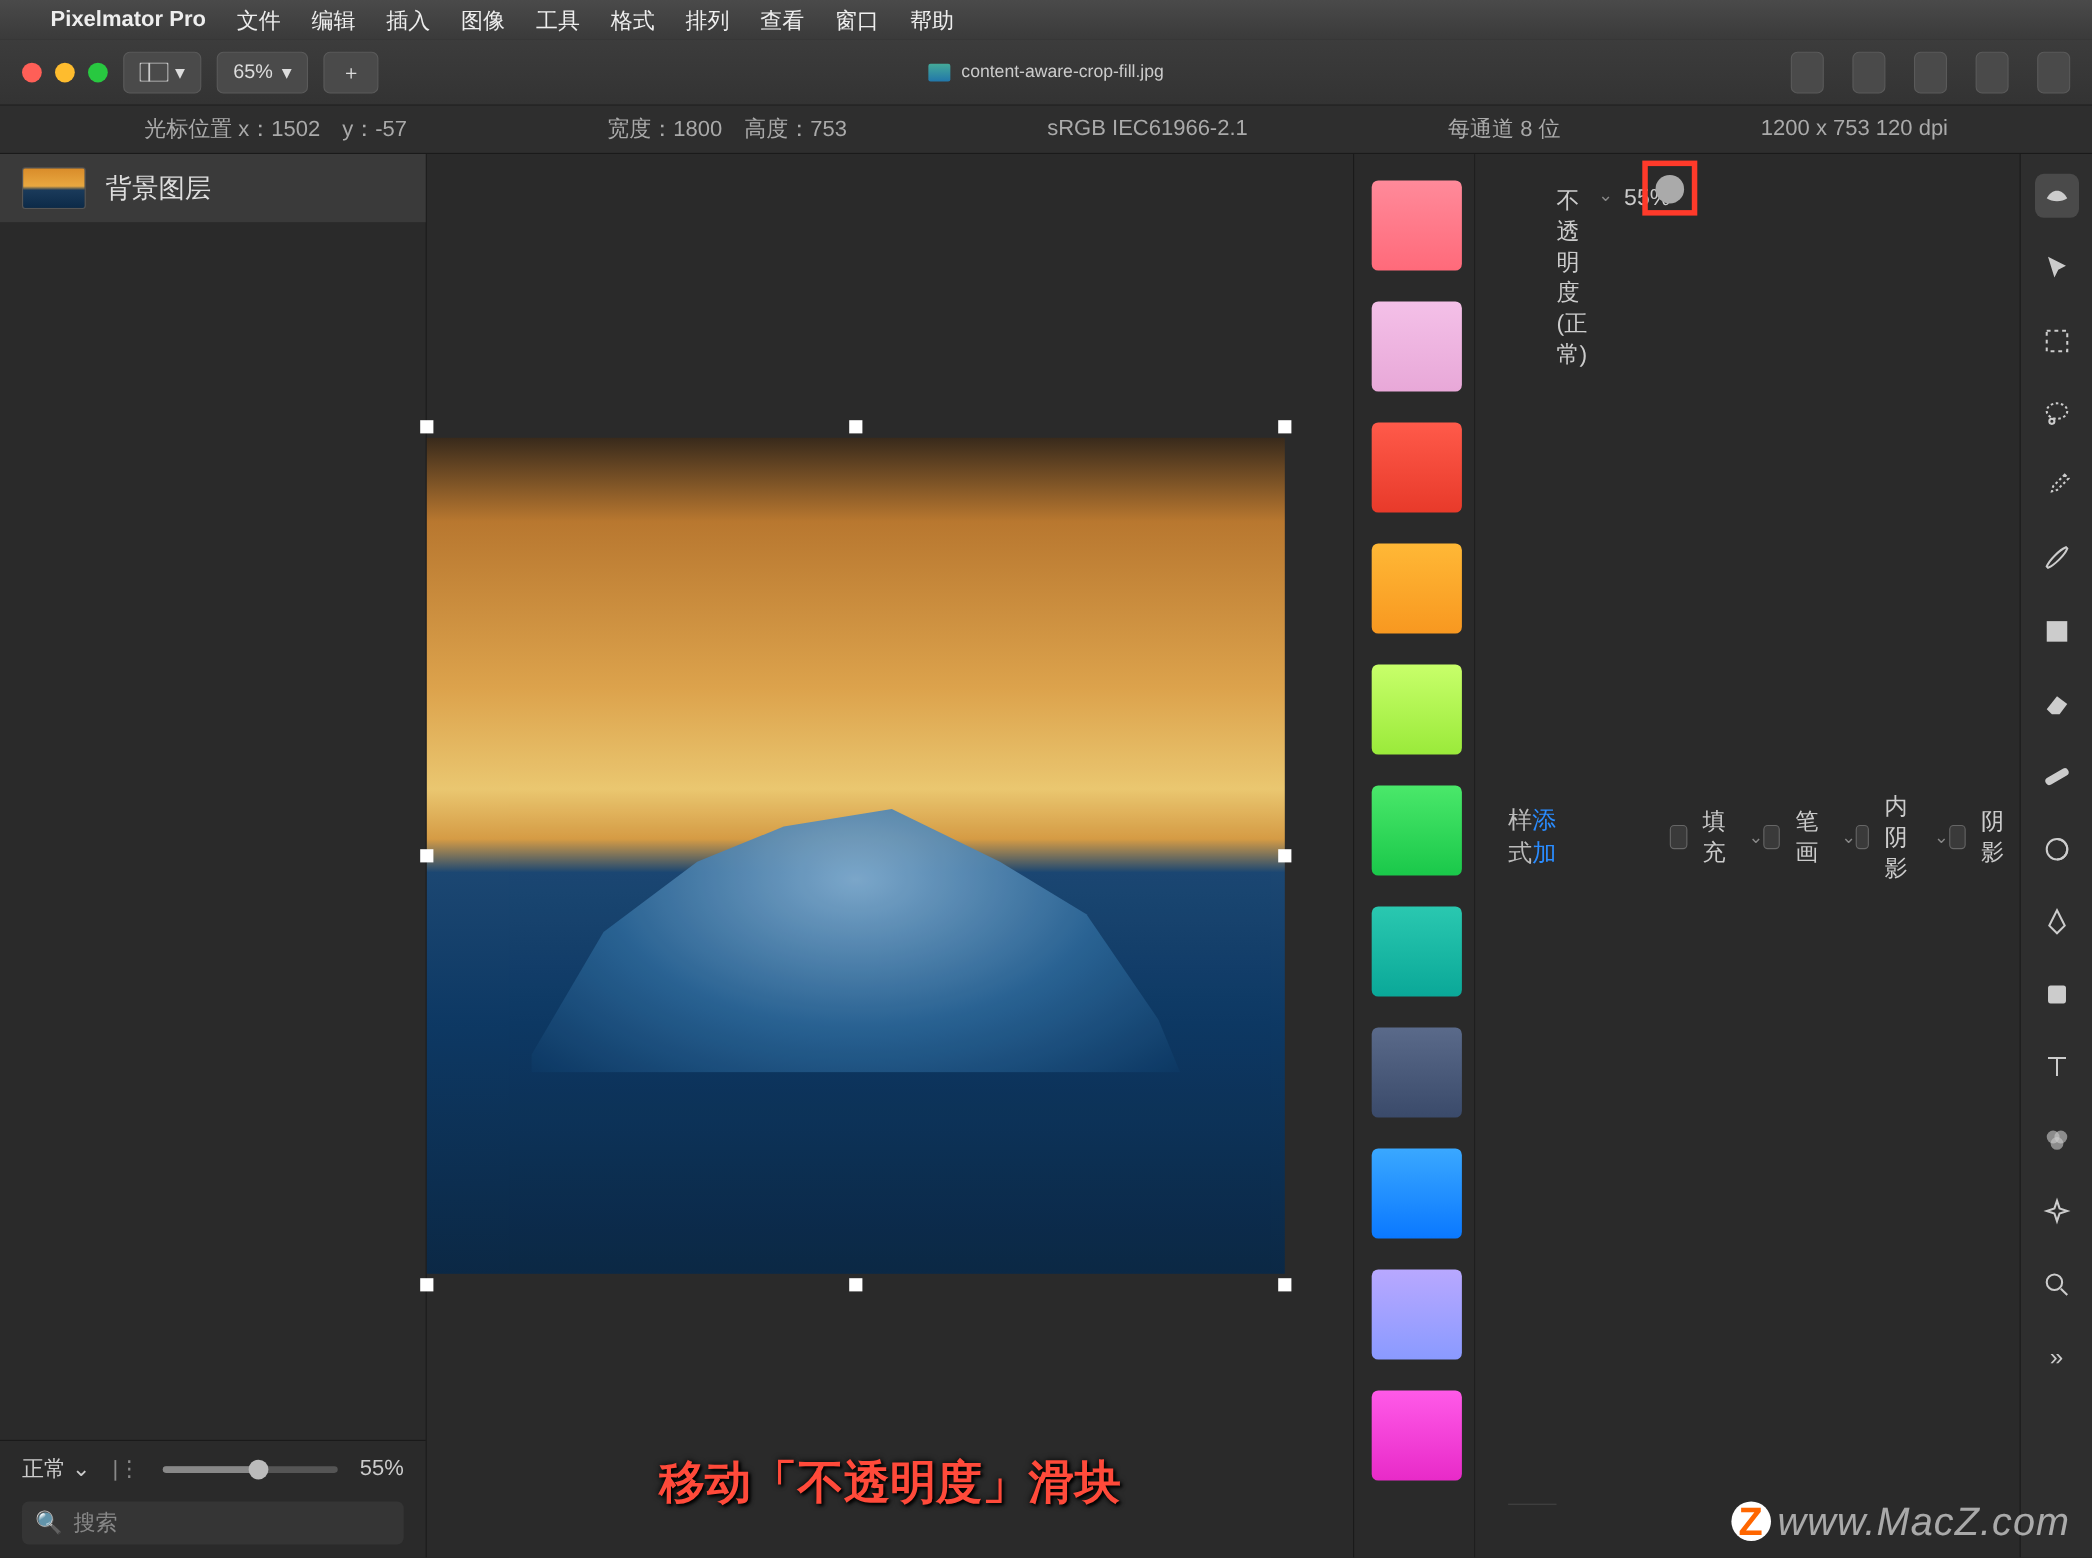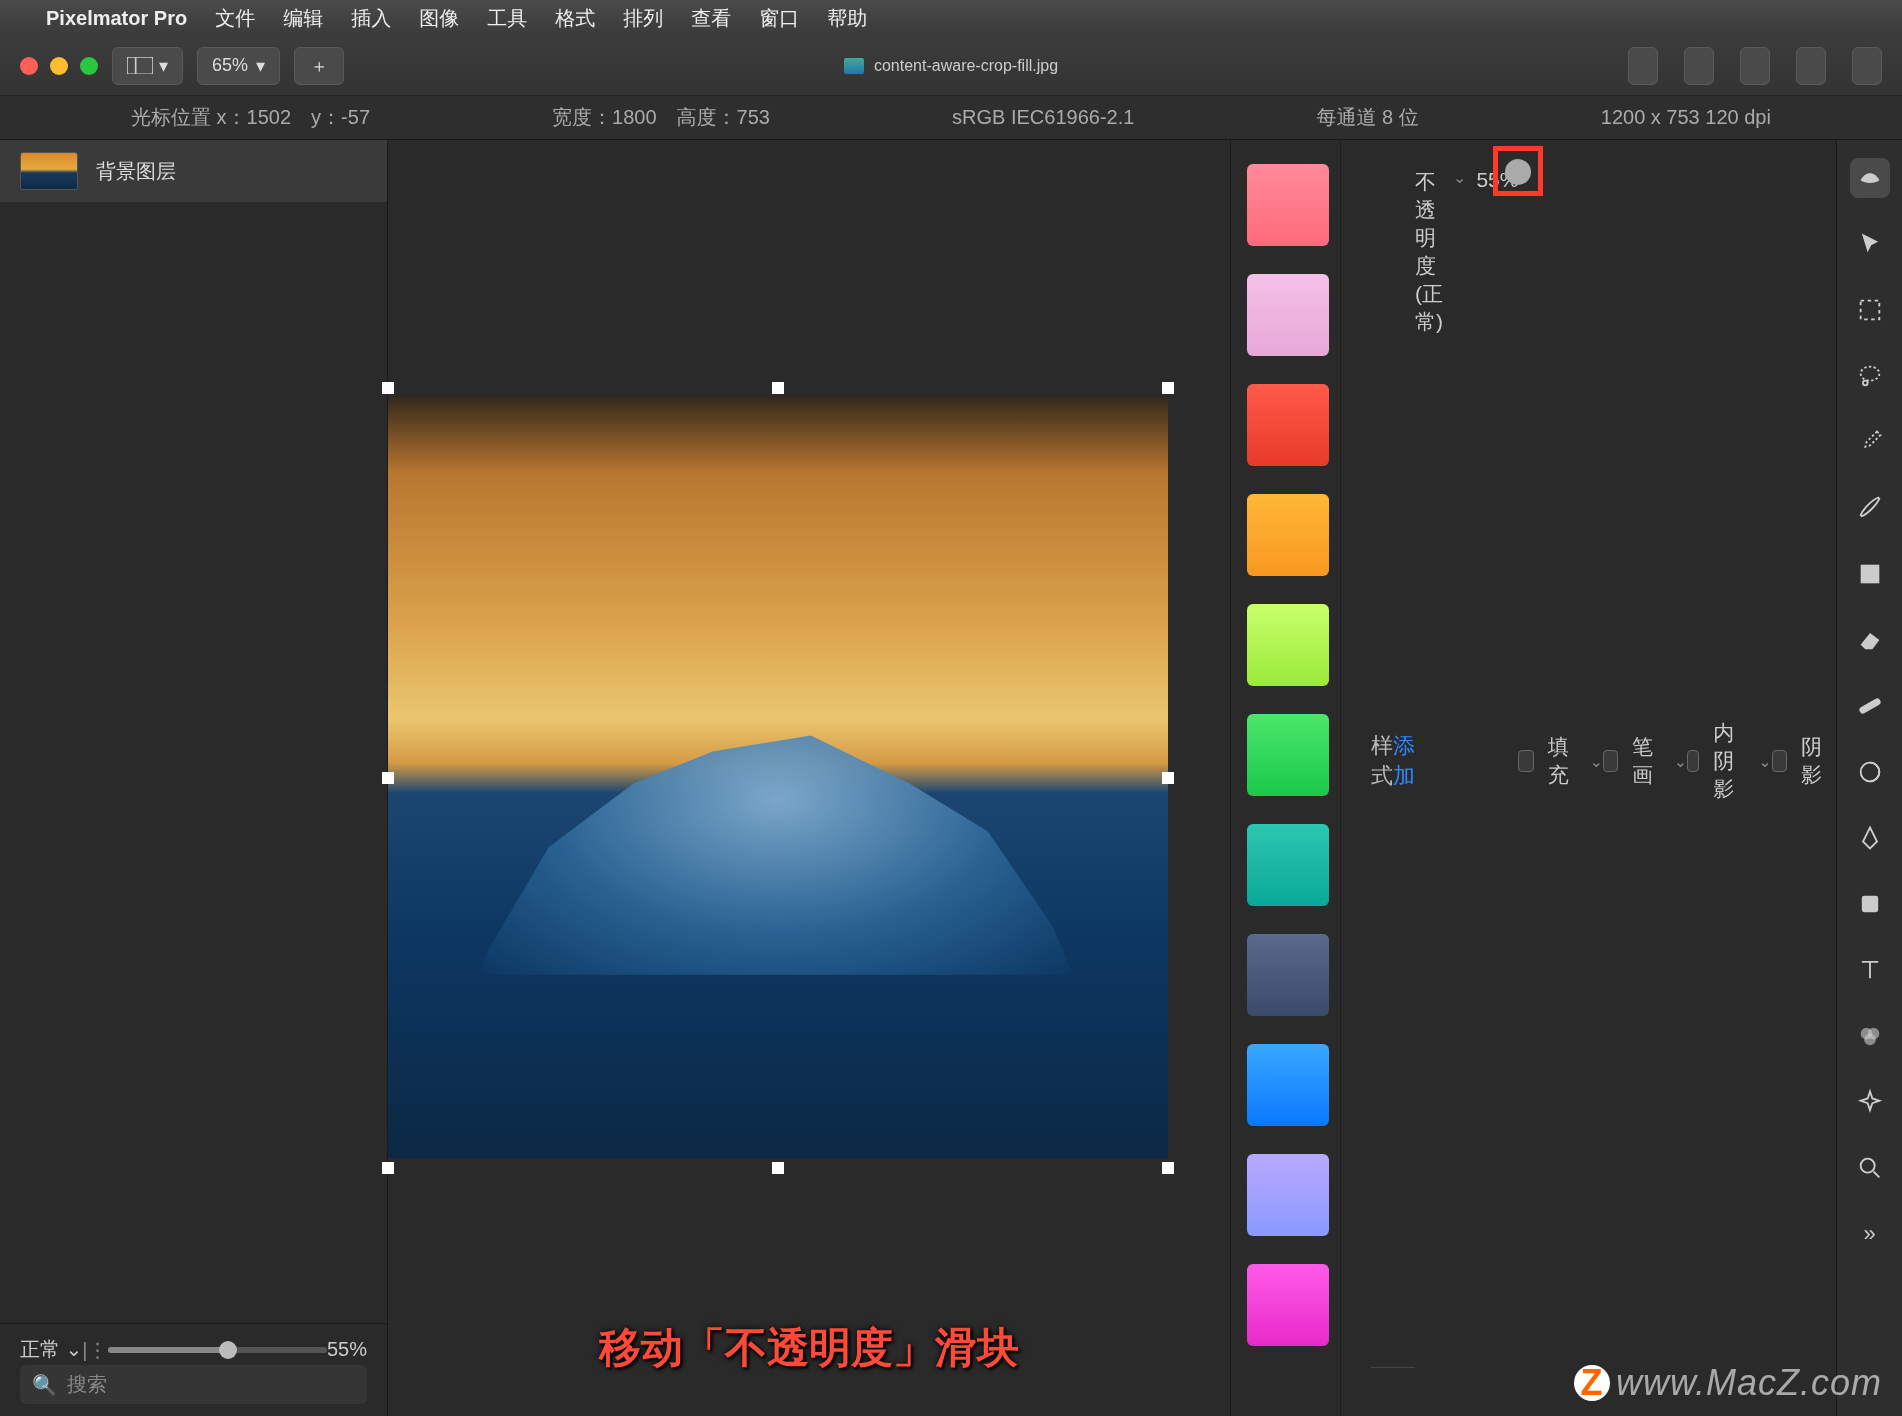--- a/index.html
+++ b/index.html
@@ -22,24 +22,24 @@
 .tb-group { display: flex; gap: 12px; position: absolute; right: 20px; }
 .tb-title { position: absolute; left: 50%; transform: translateX(-50%); color: #ccc; font-size: 16px; display: flex; align-items: center; gap: 10px; }
 .tb-title .doticon { width: 20px; height: 16px; background: linear-gradient(#4a9,#27a); border-radius: 2px; }
 
 
 .infobar { height: 44px; background: #2e2e2e; display: flex; align-items: center; justify-content: space-around; padding: 0 40px; font-size: 20px; color: #aaa; border-bottom: 1px solid #1a1a1a; }
 
 
 .main { display: flex; height: calc(100% - 140px); }
 .layers { width: 388px; background: #2a2a2a; border-right: 1px solid #1a1a1a; display: flex; flex-direction: column; }
-.layer-row { display: flex; align-items: center; padding: 12px 20px; gap: 18px; background: #3a3a3a; font-size: 20px; color: #ddd; }
+.layer-row { display: flex; align-items: center; padding: 12px 20px; gap: 18px; background: #3a3a3a; font-size: 24px; color: #ddd; }
 .layer-thumb { width: 58px; height: 38px; background: linear-gradient(180deg,#d98c2a 0%,#e8a840 45%,#1a3a5a 55%,#0c2a48 100%); border-radius: 3px; border:1px solid #555; }
 .layers-bottom { margin-top: auto; padding: 12px 20px; border-top:1px solid #1a1a1a; }
-.lb-row { display: flex; align-items: center; gap: 0; font-size: 20px; color: #ccc; margin-bottom: 2px; }
+.lb-row { display: flex; align-items: center; gap: 20px; font-size: 20px; color: #ccc; margin-bottom: 16px; }
 .mini-slider { flex: 1; height: 6px; background: #555; border-radius: 3px; position: relative; }
 .mini-slider .fill { position:absolute; left:0; top:0; bottom:0; background:#888; border-radius:3px; }
 .mini-slider .knob { position: absolute; width: 18px; height: 18px; background: #bbb; border-radius: 50%; top: -6px; }
 .search-row { display: flex; align-items: center; background: #353535; border-radius: 6px; padding: 6px 12px; gap: 10px; color: #888; font-size: 20px; }
 
 
 .canvas-wrap { flex: 1; background: #2a2a2a; position: relative; display:flex; align-items:center; justify-content:flex-start; }
 .sel-box { position: relative; width: 780px; height: 780px; }
 .imgbox { position:absolute; left:0; right:0; top:10px; bottom:10px; background: linear-gradient(180deg,#3a2a1a 0%,#c88030 10%,#f0b050 30%,#ffd878 42%,#e8a848 48%,#1a4a7a 52%,#0a3a6a 70%,#082848 100%); opacity:0.9; }
 .iceberg { position:absolute; left:8%; bottom:22%; width:84%; height:42%; background: radial-gradient(ellipse at 50% 40%, #8abae0 0%, #2a6aa0 50%, #0a3a6a 90%); clip-path: polygon(5% 90%, 15% 55%, 28% 35%, 40% 25%, 55% 20%, 70% 35%, 82% 50%, 92% 80%, 95% 95%, 5% 95%); opacity:0.95; }

